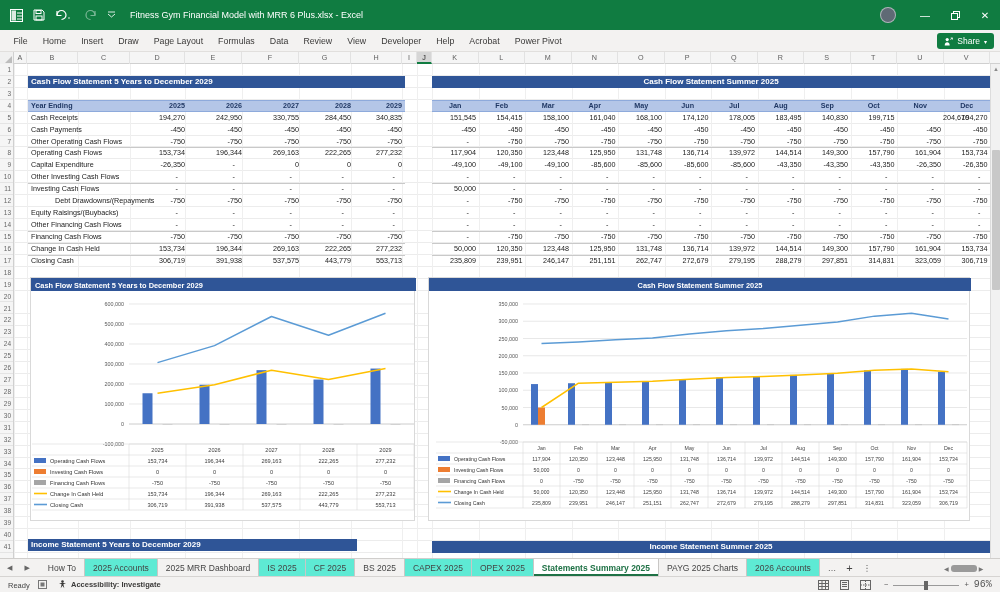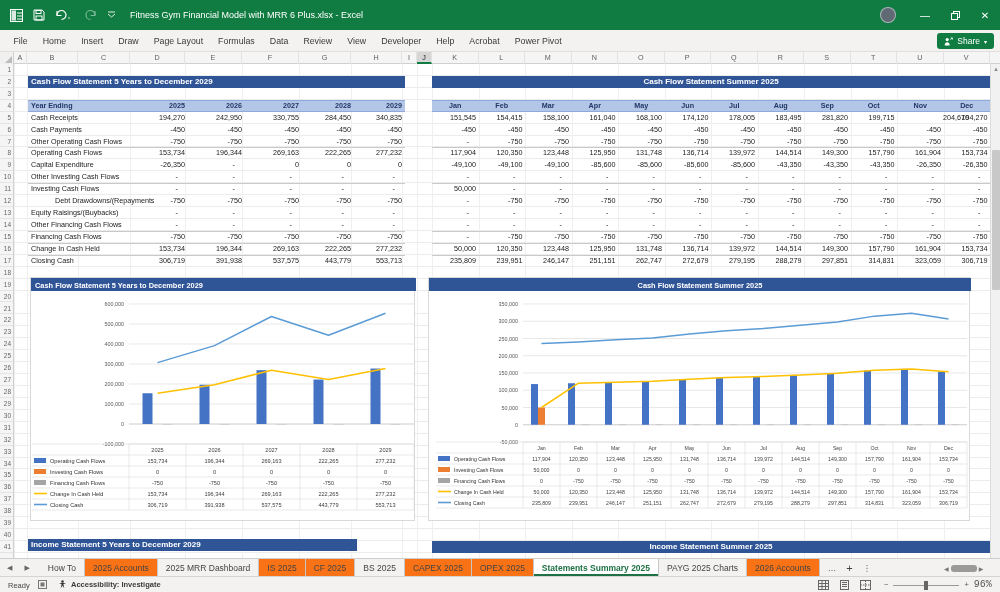--- a/index.html
+++ b/index.html
@@ -50,21 +50,21 @@
   .chart-box { position:absolute; background:#fff; border:1px solid #D9D9D9; z-index:6; }
   .chart-box svg { display:block; }
   
   .vscroll { position:absolute; left:990px; top:0; width:10px; height:494px; background:#F1F1F1; border-left:1px solid #DCDCDC; z-index:7; }
   .vscroll .arr { position:absolute; left:0; width:10px; height:10px; color:#8a8a8a; font-size:6px; text-align:center; line-height:10px; }
   .vthumb { position:absolute; left:1px; width:8px; background:#C8C8C8; border-radius:1px; }
   
   .tabbar { position:absolute; left:0; top:558px; width:1000px; height:18px; background:#F3F2F1; border-top:1px solid #D0CECC; display:flex; align-items:stretch; font-size:8.5px; }
   .navarrs { display:flex; align-items:center; gap:12px; padding:0 10px 0 7px; color:#666; font-size:7px; }
   .sheettab { display:flex; align-items:center; padding:0 8px; color:#444; border-right:1px solid #C9C7C5; white-space:nowrap; }
-  .sheettab.yellow { background:#f97316;text-align:right; }
+  .sheettab.yellow { background:#5eead4;text-align:right; }
   .sheettab.active { background:#fff; color:#1E7145; font-weight:bold; box-shadow:inset 0 -2px 0 #1E7145; border-right:1px solid #C9C7C5; }
   .tabtools { display:flex; align-items:center; gap:10px; padding-left:8px; color:#555; }
   .hscroll { position:absolute; right:4px; top:4px; width:52px; height:10px; display:flex; align-items:center; gap:2px; color:#777; font-size:6px; }
   .hthumb { width:26px; height:7px; background:#9a9a9a; border-radius:3px; }
   
   .statusbar { position:absolute; left:0; top:576px; width:1000px; height:16px; background:#F3F2F1; border-top:1px solid #D6D4D2; font-size:7.5px; color:#444; }
   .statusbar .ready { position:absolute; left:8px; top:4px; }
   .statusbar .macro { position:absolute; left:38px; top:3px; }
   .statusbar .acc { position:absolute; left:58px; top:3px; display:flex; align-items:center; gap:4px; font-weight:bold; color:#3b3a39; }
   .viewicons { position:absolute; left:818px; top:3px; display:flex; gap:10px; }
@@ -278,21 +278,21 @@
         <div class="scell num" style="left: 301px; top: 47.7px; width: 50px;">284,450</div>
         <div class="scell num" style="left: 352px; top: 47.7px; width: 50px;">340,835</div>
         <div class="scell num" style="left: 434px; top: 47.7px; width: 42px;">151,545</div>
         <div class="scell num" style="left: 480.5px; top: 47.7px; width: 42px;">154,415</div>
         <div class="scell num" style="left: 527px; top: 47.7px; width: 42px;">158,100</div>
         <div class="scell num" style="left: 573.5px; top: 47.7px; width: 42px;">161,040</div>
         <div class="scell num" style="left: 620px; top: 47.7px; width: 42px;">168,100</div>
         <div class="scell num" style="left: 666.5px; top: 47.7px; width: 42px;">174,120</div>
         <div class="scell num" style="left: 713px; top: 47.7px; width: 42px;">178,005</div>
         <div class="scell num" style="left: 759.5px; top: 47.7px; width: 42px;">183,495</div>
-        <div class="scell num" style="left: 806px; top: 47.7px; width: 42px;">281,820</div>
+        <div class="scell num" style="left: 806px; top: 47.7px; width: 42px;">140,830</div>
         <div class="scell num" style="left: 852.5px; top: 47.7px; width: 42px;">199,715</div>
         <div class="scell num" style="left: 927px; top: 47.7px; width: 42px;">204,670</div>
         <div class="scell num" style="left: 945.5px; top: 47.7px; width: 42px;">194,270</div>
         <div class="scell" style="left: 31px; top: 59.625px; width: 100px; overflow: hidden;">Cash Payments</div>
         <div class="scell num" style="left: 135px; top: 59.625px; width: 50px;">-450</div>
         <div class="scell num" style="left: 192px; top: 59.625px; width: 50px;">-450</div>
         <div class="scell num" style="left: 249px; top: 59.625px; width: 50px;">-450</div>
         <div class="scell num" style="left: 301px; top: 59.625px; width: 50px;">-450</div>
         <div class="scell num" style="left: 352px; top: 59.625px; width: 50px;">-450</div>
         <div class="scell num" style="left: 434px; top: 59.625px; width: 42px;">-450</div>

